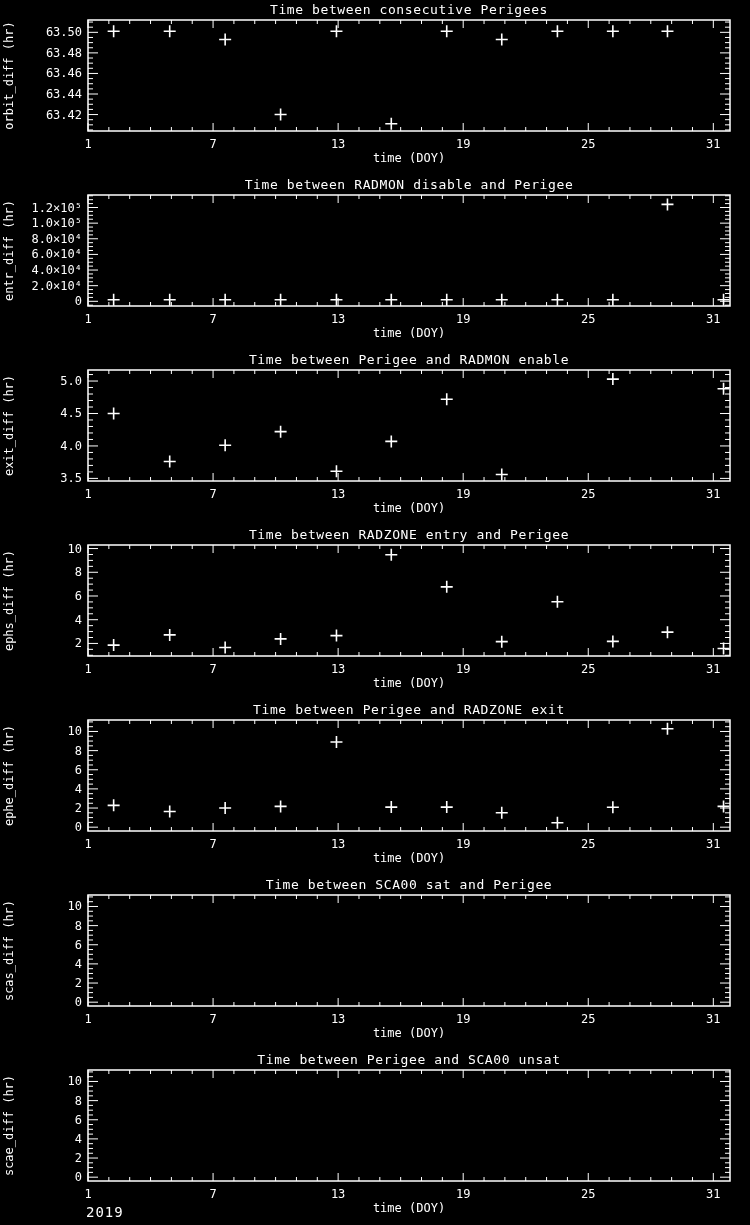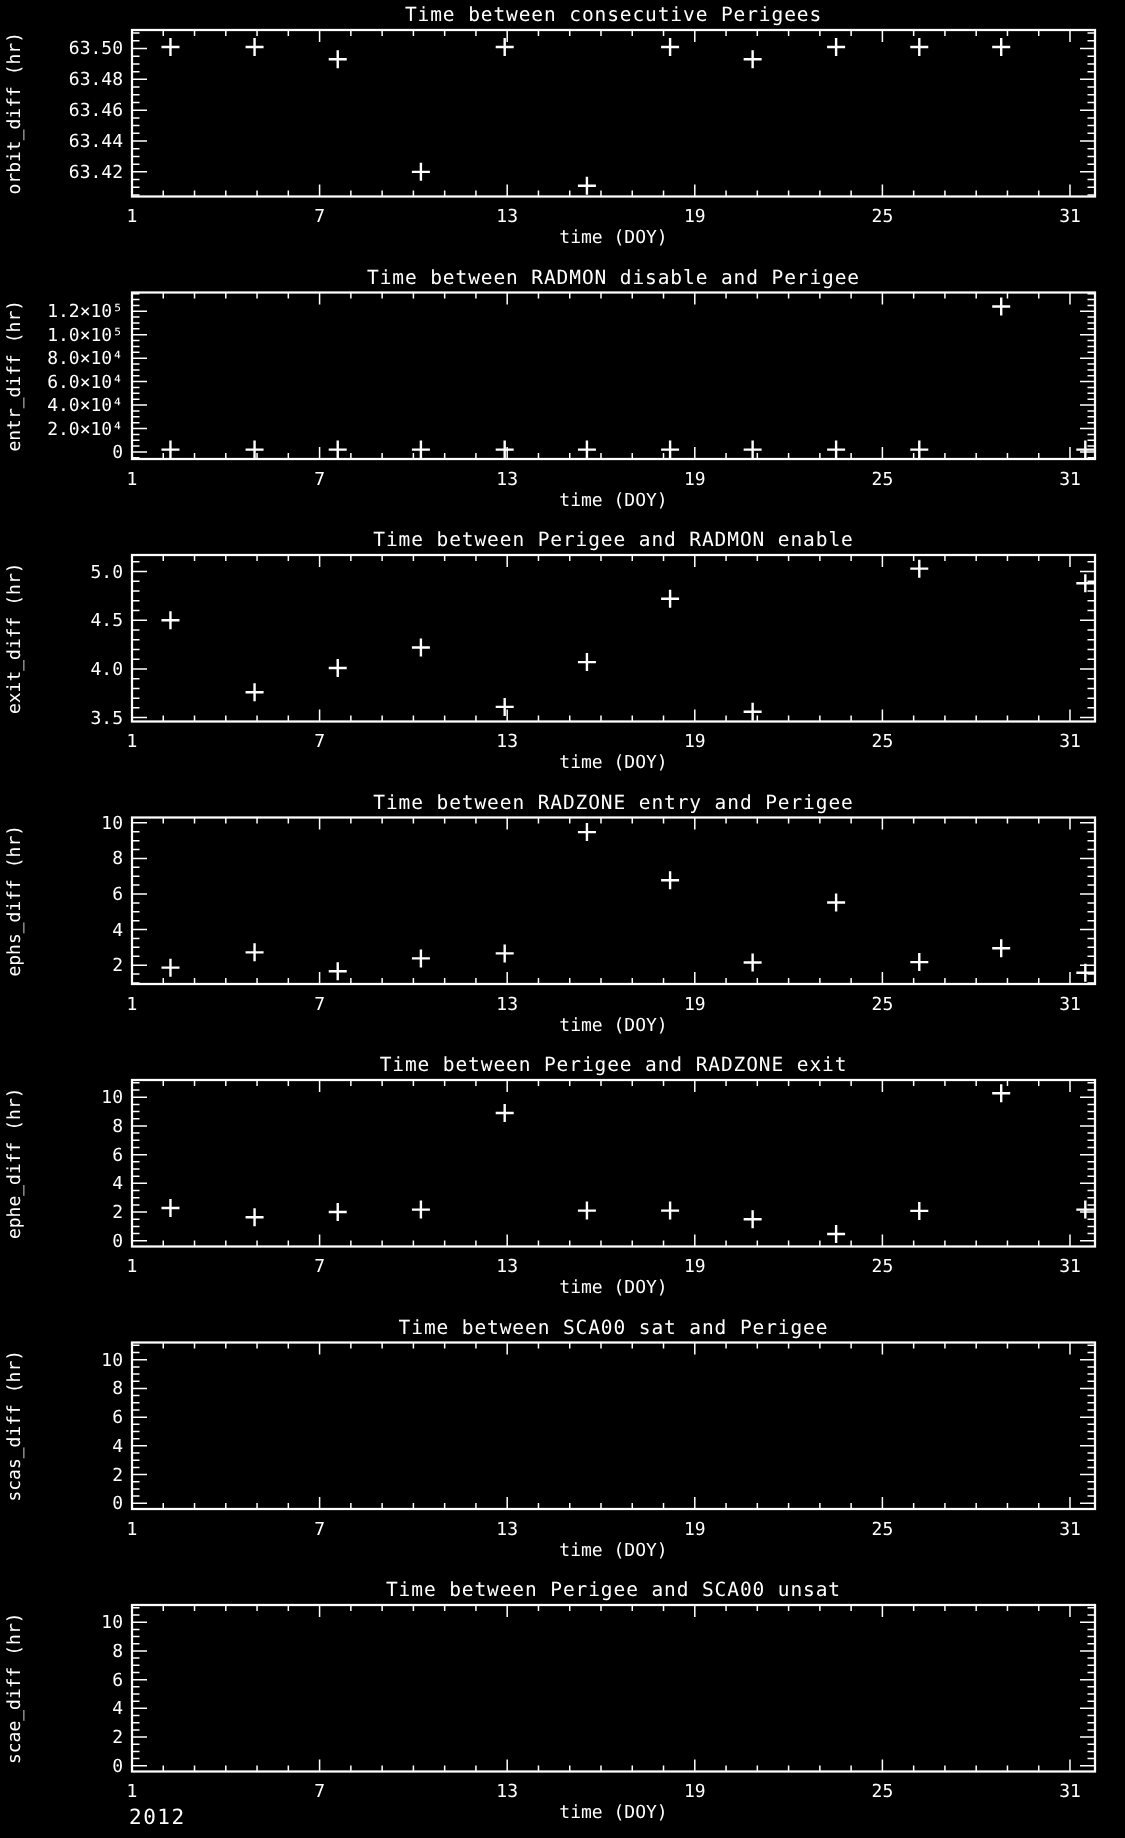--- a/index.html
+++ b/index.html
@@ -232,13 +232,13 @@
       <text x="82" y="112.0344827586207" text-anchor="end" stroke="none" class="tick-label">2</text>
       <text x="82" y="92.89655172413794" text-anchor="end" stroke="none" class="tick-label">4</text>
       <text x="82" y="73.75862068965516" text-anchor="end" stroke="none" class="tick-label">6</text>
       <text x="82" y="54.6206896551724" text-anchor="end" stroke="none" class="tick-label">8</text>
       <text x="82" y="35.48275862068965" text-anchor="end" stroke="none" class="tick-label">10</text>
       <text transform="translate(13 75.5) rotate(-90)" text-anchor="middle" class="axis-label">scae_diff (hr)</text>
       <text x="409" y="162" text-anchor="middle" class="axis-label">time (DOY)</text>
       <g stroke="#ffffff" stroke-width="1.6" fill="none"></g>
     </svg>
   </div>
-<div id="footer">2012</div>
+<div id="footer">2019</div>
 
 </body></html>

